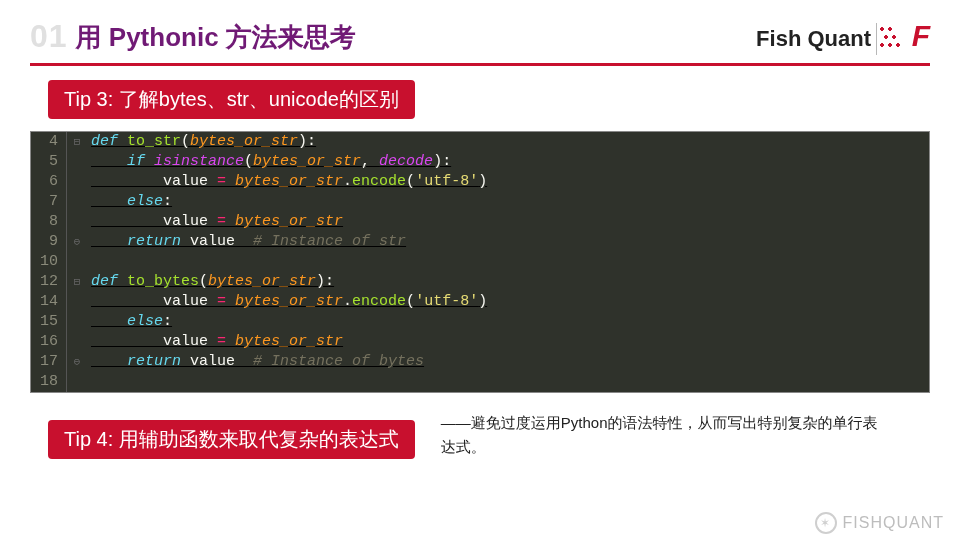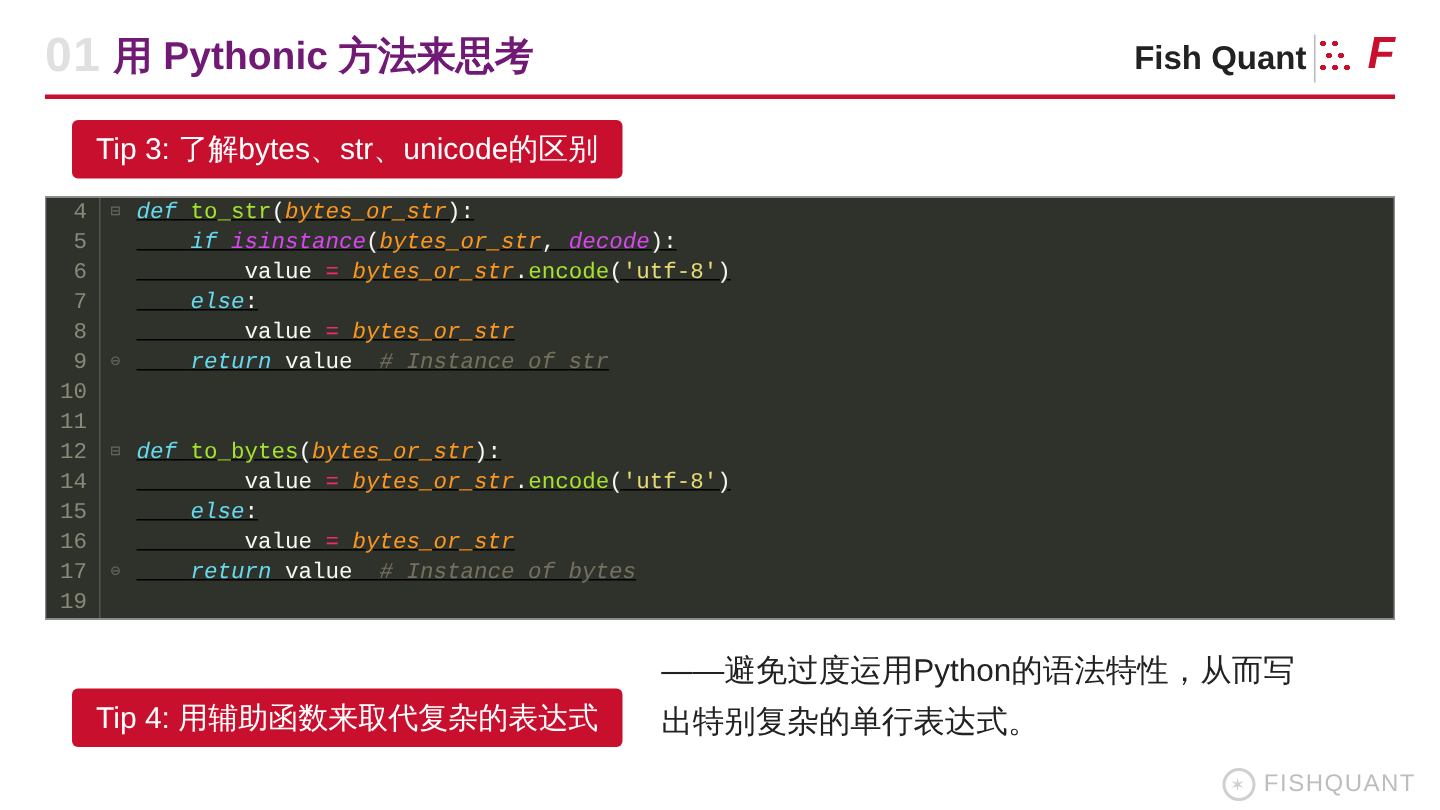--- a/index.html
+++ b/index.html
@@ -123,21 +123,21 @@
   .var  { color: #f8f8f2; }
   .str  { color: #e6db74; }
   .cmt  { color: #75715e; font-style: italic; }
   .foot-row {
     display: flex;
     align-items: flex-end;
     margin: 0 30px;
     gap: 26px;
   }
   .foot-text {
-    font-size: 21px;
+    font-size: 15px;
     color: #222;
     max-width: 440px;
     line-height: 1.6;
   }
   .wm {
     position: absolute;
     right: 16px;
     bottom: 6px;
     display: flex;
     align-items: center;
@@ -209,25 +209,20 @@
       <div class="ln">9</div>
       <div class="gutter">⊖</div>
       <div class="code"><span class="var">    </span><span class="kw">return </span><span class="var">value  </span><span class="cmt"># Instance of str</span></div>
     </div>
     <div class="code-row">
       <div class="ln">10</div>
       <div class="gutter"></div>
       <div class="code"><span class="var"></span></div>
     </div>
     <div class="code-row">
-      <div class="ln">11</div>
-      <div class="gutter"></div>
-      <div class="code"><span class="var"></span></div>
-    </div>
-    <div class="code-row">
       <div class="ln">12</div>
       <div class="gutter">⊟</div>
       <div class="code"><span class="kw">def </span><span class="fn">to_bytes</span><span class="var">(</span><span class="arg">bytes_or_str</span><span class="var">):</span></div>
     </div>
     <div class="code-row">
       <div class="ln">14</div>
       <div class="gutter"></div>
       <div class="code"><span class="var">        value </span><span class="op">= </span><span class="arg">bytes_or_str</span><span class="var">.</span><span class="fn">encode</span><span class="var">(</span><span class="str">'utf-8'</span><span class="var">)</span></div>
     </div>
     <div class="code-row">
@@ -239,21 +234,21 @@
       <div class="ln">16</div>
       <div class="gutter"></div>
       <div class="code"><span class="var">        value </span><span class="op">= </span><span class="arg">bytes_or_str</span></div>
     </div>
     <div class="code-row">
       <div class="ln">17</div>
       <div class="gutter">⊖</div>
       <div class="code"><span class="var">    </span><span class="kw">return </span><span class="var">value  </span><span class="cmt"># Instance of bytes</span></div>
     </div>
     <div class="code-row">
-      <div class="ln">19</div>
+      <div class="ln">18</div>
       <div class="gutter"></div>
       <div class="code"><span class="var"></span></div>
     </div>
   </div>
 
 <div class="foot-row">
   <div class="tip-badge" style="margin:0 0 0 18px">Tip 4: 用辅助函数来取代复杂的表达式</div>
   <div class="foot-text">——避免过度运用Python的语法特性，从而写出特别复杂的单行表达式。</div>
 </div>
 

